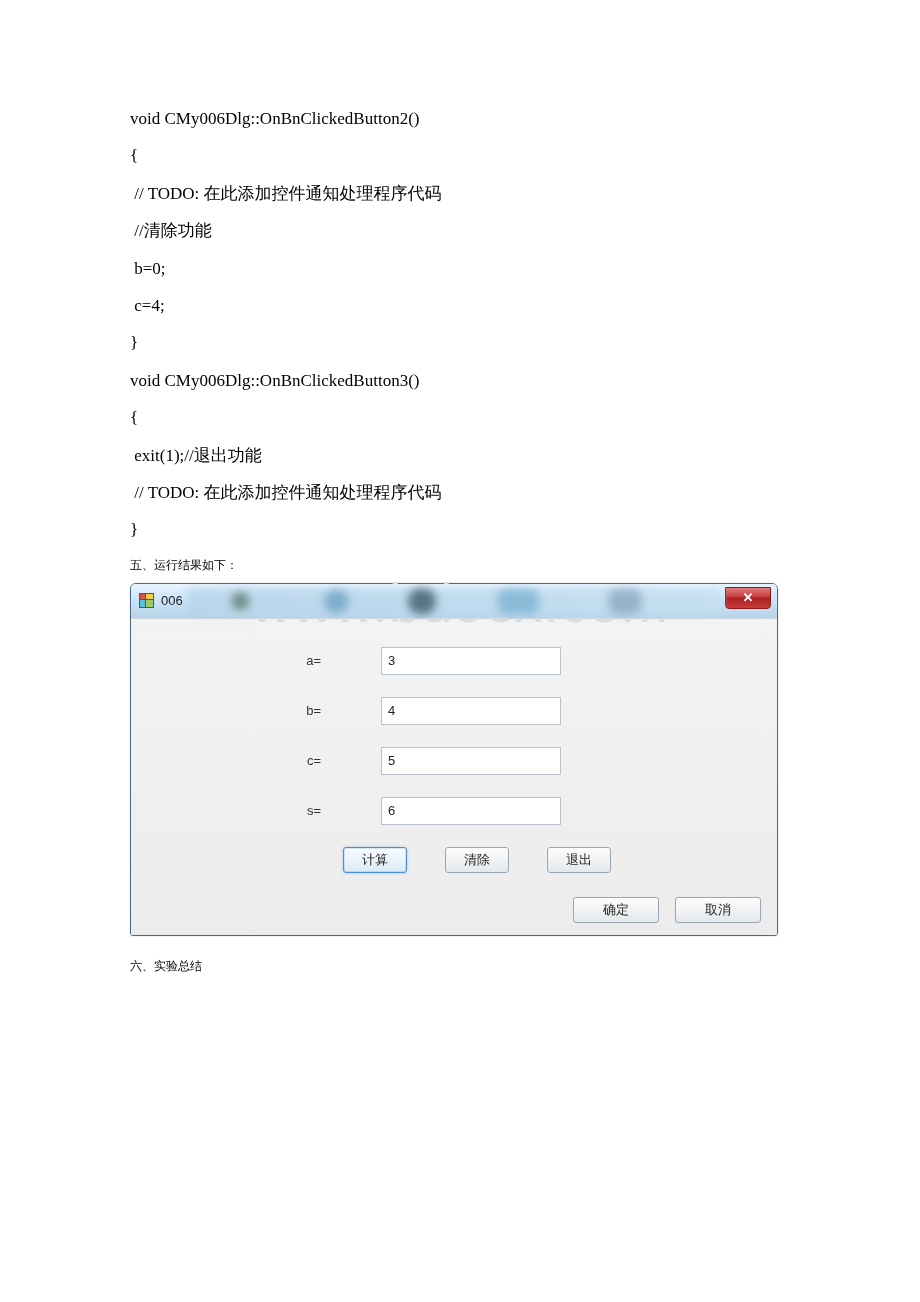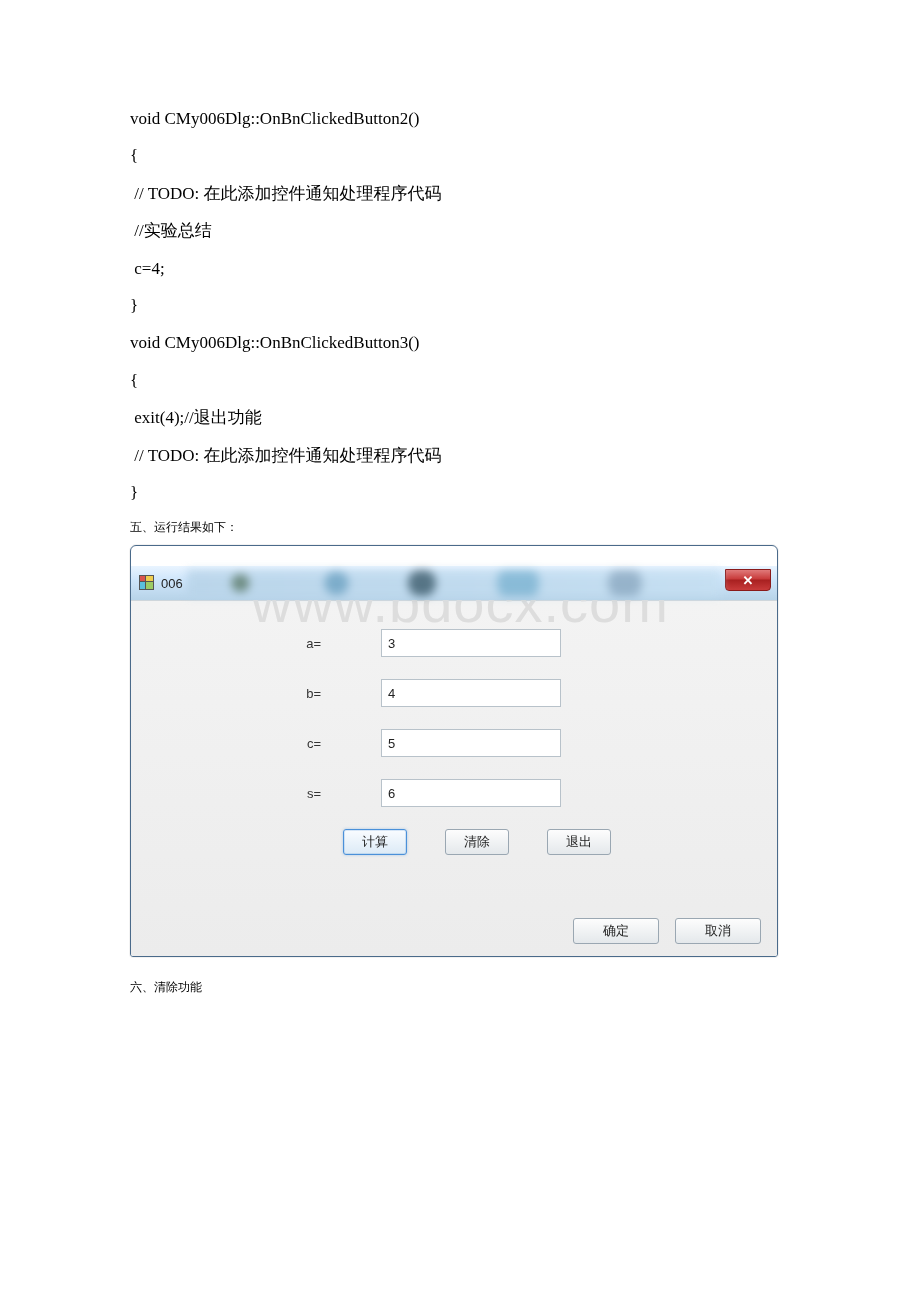--- a/index.html
+++ b/index.html
@@ -52,21 +52,20 @@
     box-shadow: 0 0 0 1px rgba(0,0,0,0.05);
     font-family: "Microsoft YaHei", "SimSun", sans-serif;
   }
   .titlebar {
     height: 34px;
     background: linear-gradient(to bottom, #e9f4ff 0%, #cfe6fb 40%, #b7d3e8 100%);
     display: flex;
     align-items: center;
     position: relative;
     padding: 0 2px 0 8px;
-    margin-top: 20px;
   }
   .title-icon {
     width: 16px; height: 16px;
     position: relative;
     margin-right: 6px;
     flex: 0 0 auto;
   }
   .title-icon .sq {
     position: absolute;
     width: 9px; height: 9px;
@@ -161,38 +160,39 @@
     box-shadow: 0 0 0 1px rgba(74,144,217,0.2) inset, 0 0 3px rgba(74,144,217,0.4);
     background: linear-gradient(to bottom, #f9fcff, #dceaf6);
   }
   .btn-row-1 .btn { margin-right: 38px; }
   .btn-row-2 {
     display: flex;
     justify-content: flex-end;
     gap: 16px;
     padding-right: 2px;
   }
-  .btn-row-2 .btn { min-width: 86px; margin-top: 39px; }
+  .btn-row-2 .btn { min-width: 86px; }
 </style>
 </head>
 <body>
 
 <div class="page">
   <div class="watermark">www.bdocx.com</div>
 
   <div class="code-wrap">
     <div class="code-line">void CMy006Dlg::OnBnClickedButton2()</div>
     <div class="code-line">{</div>
     <div class="code-line"> // TODO: 在此添加控件通知处理程序代码</div>
-    <div class="code-line"> //实验总结</div>
+    <div class="code-line"> //清除功能</div>
+    <div class="code-line"> b=0;</div>
     <div class="code-line"> c=4;</div>
     <div class="code-line">}</div>
     <div class="code-line">void CMy006Dlg::OnBnClickedButton3()</div>
     <div class="code-line">{</div>
-    <div class="code-line"> exit(4);//退出功能</div>
+    <div class="code-line"> exit(1);//退出功能</div>
     <div class="code-line"> // TODO: 在此添加控件通知处理程序代码</div>
     <div class="code-line">}</div>
   </div>
 
   <div class="section-heading">五、运行结果如下：</div>
 
   <div class="dialog">
     <div class="titlebar">
       <span class="title-icon">
         <span class="sq r"></span>
@@ -233,15 +233,15 @@
       </div>
 
       <div class="btn-row-2">
         <button class="btn">确定</button>
         <button class="btn">取消</button>
       </div>
 
     </div>
   </div>
 
-  <div class="section-heading" style="margin-top:18px;">六、清除功能</div>
+  <div class="section-heading" style="margin-top:18px;">六、实验总结</div>
 
 </div>
 
 </body></html>

